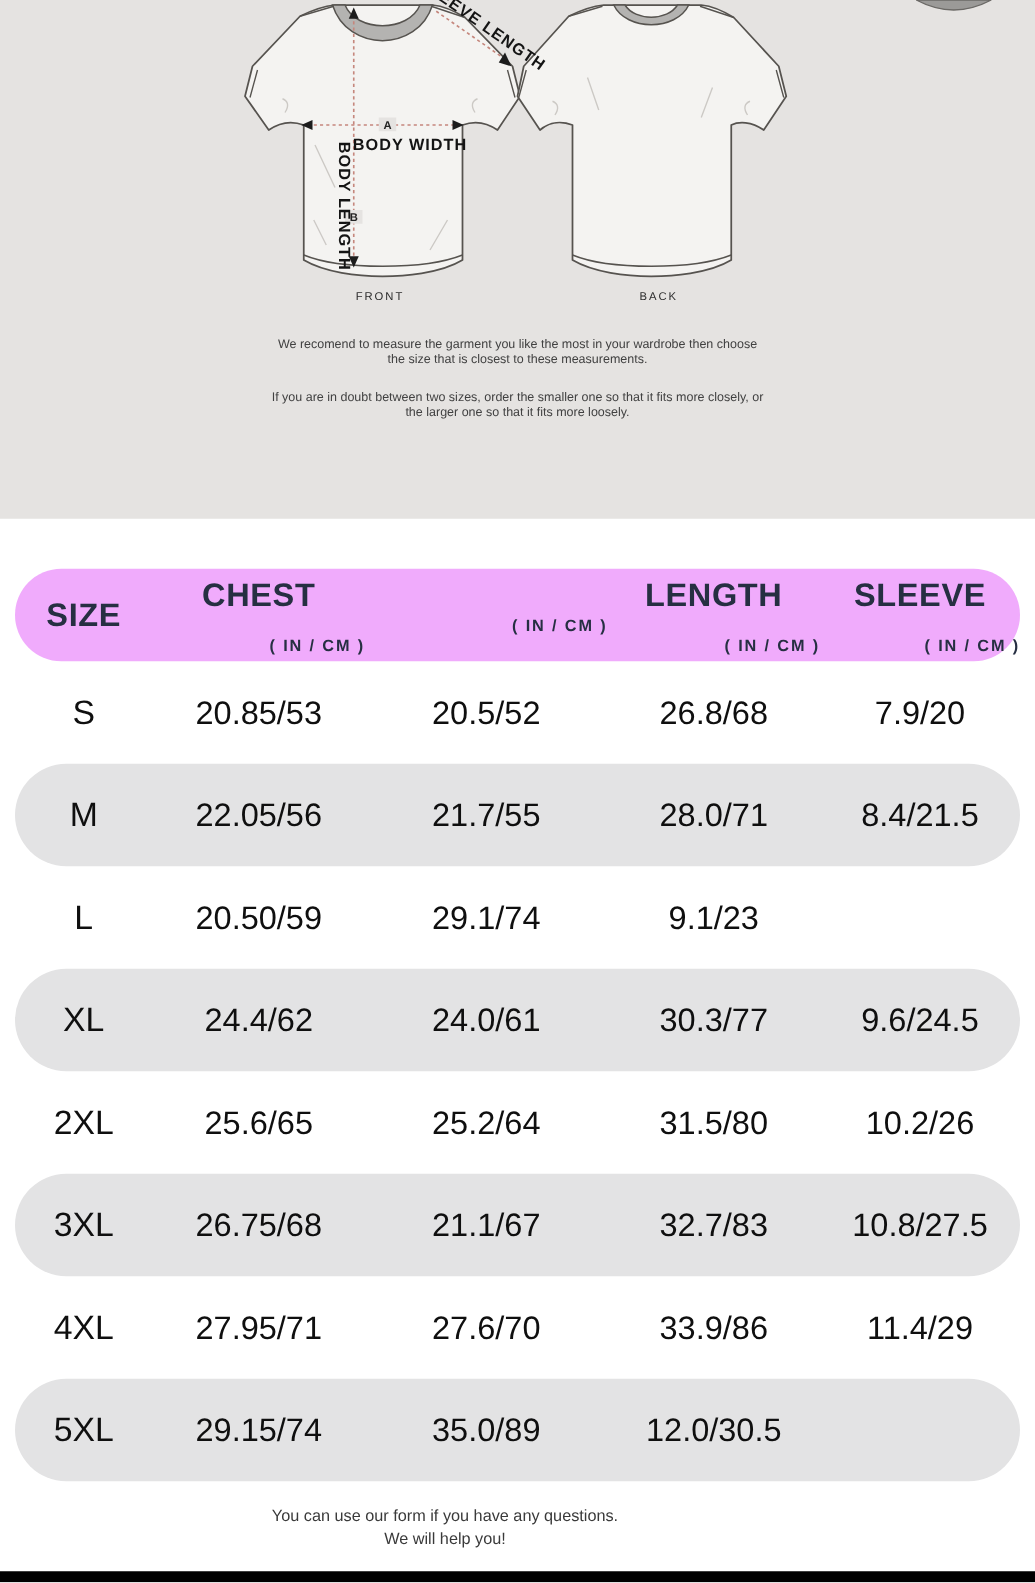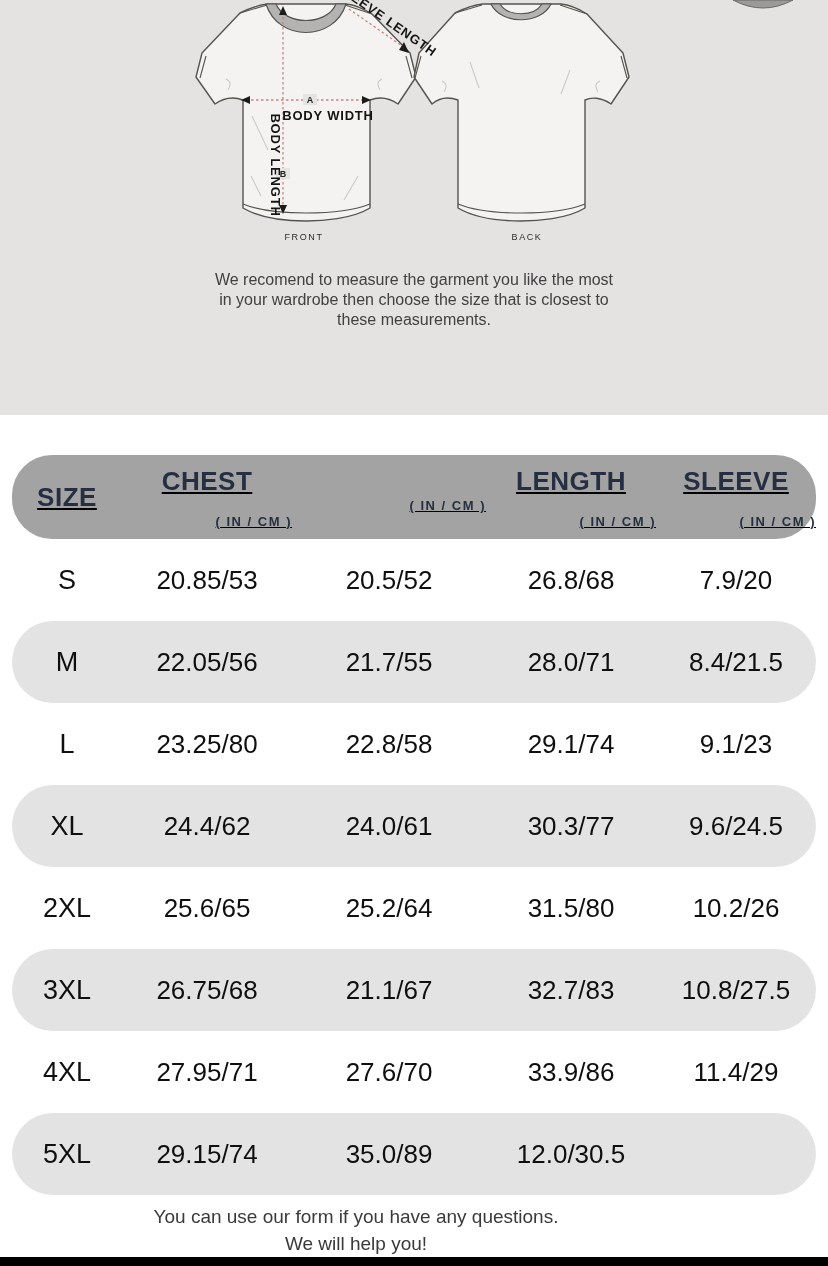--- a/index.html
+++ b/index.html
@@ -2,48 +2,48 @@
 <html><head>
 <meta charset="utf-8">
 <style>
   html,body{margin:0;padding:0;background:#ffffff;}
   .page{position:relative;width:828px;height:1266px;background:#ffffff;overflow:hidden;
         font-family:"Liberation Sans","DejaVu Sans",sans-serif;}
 
   
   .hero{position:absolute;top:0;left:0;width:828px;height:415px;background:#e5e3e1;overflow:hidden;}
   .hero svg{display:block;}
-  .intro p{width:400px;margin:0 auto;text-align:center;font-size:16px;line-height:1.24;
+  .intro p{width:400px;margin:0 auto;text-align:center;font-size:10px;line-height:1.24;
            color:#414141;}
   .intro .p1{margin-top:22px;}
   .intro .p2{margin-top:18px;}
   svg text.diag-label{font-family:"Liberation Sans","DejaVu Sans",sans-serif;font-weight:800;
            font-size:13px;letter-spacing:.8px;fill:#141414;}
   svg text.diag-caption{font-family:"Liberation Sans","DejaVu Sans",sans-serif;font-weight:500;
            font-size:9px;letter-spacing:1.6px;fill:#2b2b2b;}
   svg text.diag-marker{font-family:"Liberation Sans","DejaVu Sans",sans-serif;font-weight:600;
            font-size:9px;fill:#222;}
 
   
   .size-table{position:absolute;top:455px;left:12px;width:804px;}
-  .thead{display:grid;grid-template-columns:110px 170px 194px 170px 160px;height:84px;
-         background:#a3a3a3;border-radius:40px;align-items:center;text-decoration:underline;}
+  .thead{display:grid;grid-template-columns:110px 170px 194px 170px 160px;height:74px;
+         background:#f0abfc;border-radius:40px;align-items:center;}
   .th{text-align:center;}
   .th-main{font-size:26px;font-weight:700;color:#262f42;letter-spacing:.5px;}
   .th-sub{font-size:13px;font-weight:700;color:#262f42;letter-spacing:1.5px;margin-top:17px;text-align:right;}
   .th-sub:empty{display:none;}
   .tbody .trow{display:grid;grid-template-columns:110px 170px 194px 170px 160px;height:82px;
          align-items:center;}
   .trow.pill{background:#e3e3e4;border-radius:41px;}
   .td{text-align:center;font-size:26px;font-weight:400;color:#0f0f0f;}
   .td.size{font-size:27px;}
 
   
   .footer{position:absolute;top:1204px;left:0;width:712px;text-align:center;
-          font-size:19px;line-height:1.4;color:#3a3a3a;}
+          font-size:13px;line-height:1.4;color:#3a3a3a;}
   .bottom-bar{position:absolute;left:0;bottom:0;width:828px;height:9px;background:#000000;}
 </style>
 </head>
 <body>
 
 <div class="page">
 
   <div class="hero">
     <svg width="828" height="248" viewBox="0 0 828 248">
 
@@ -96,20 +96,21 @@
 
       <text class="diag-label" x="328" y="120" text-anchor="middle">BODY WIDTH</text>
       <text class="diag-label" transform="translate(271,165) rotate(90)" text-anchor="middle">BODY LENGTH</text>
       <text class="diag-label" transform="translate(384,23) rotate(35)" text-anchor="middle">SLEEVE LENGTH</text>
       <text class="diag-caption" x="304" y="240" text-anchor="middle">FRONT</text>
       <text class="diag-caption" x="527" y="240" text-anchor="middle">BACK</text>
     </svg>
 
     <div class="intro">
       <p class="p1">We recomend to measure the garment you like the most in your wardrobe then choose the size that is closest to these measurements.</p>
+      <p class="p2">If you are in doubt between two sizes, order the smaller one so that it fits more closely, or the larger one so that it fits more loosely.</p>
     </div>
   </div>
 
   <div class="size-table">
     <div class="thead">
         <div class="th">
           <div class="th-main">SIZE</div>
         </div>
         <div class="th">
           <div class="th-main">CHEST</div>
@@ -137,22 +138,21 @@
         </div>
         <div class="trow pill">
           <div class="td size">M</div>
           <div class="td">22.05/56</div>
           <div class="td">21.7/55</div>
           <div class="td">28.0/71</div>
           <div class="td">8.4/21.5</div>
         </div>
         <div class="trow">
           <div class="td size">L</div>
-          <div class="td">23.25/80</div>
-          <div class="td">22.8/58</div>
+          <div class="td">20.50/59</div>
           <div class="td">29.1/74</div>
           <div class="td">9.1/23</div>
         </div>
         <div class="trow pill">
           <div class="td size">XL</div>
           <div class="td">24.4/62</div>
           <div class="td">24.0/61</div>
           <div class="td">30.3/77</div>
           <div class="td">9.6/24.5</div>
         </div>

